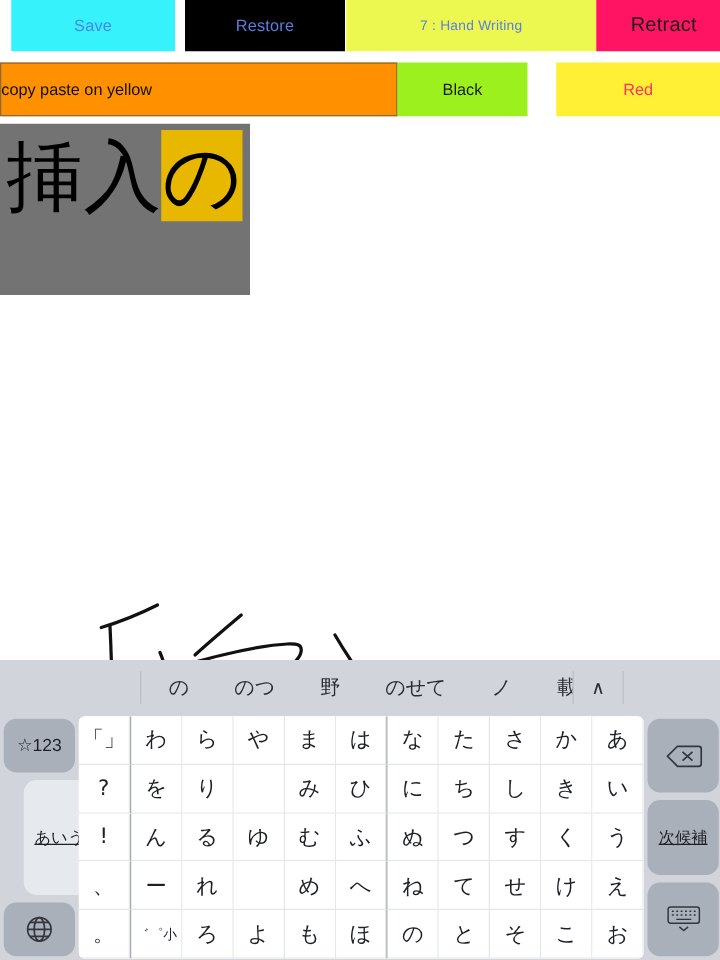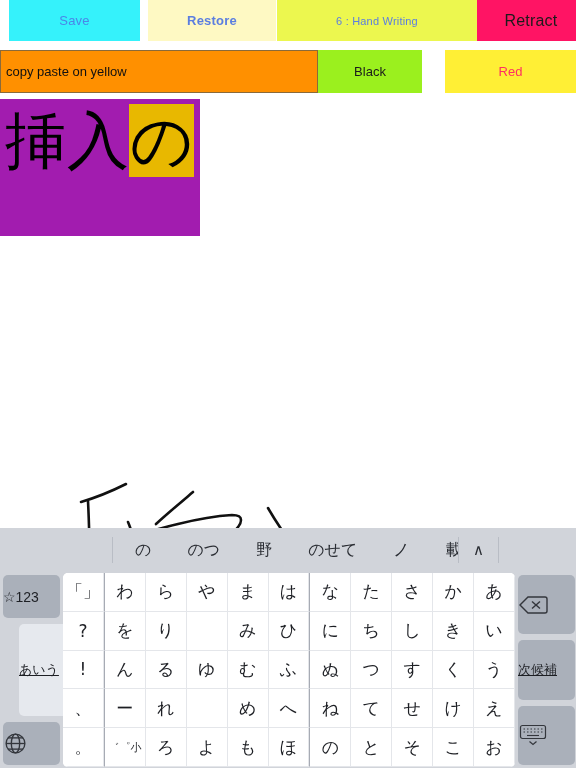--- a/index.html
+++ b/index.html
@@ -12,41 +12,41 @@
   #app{position:relative;width:576px;height:768px;}
 
   
   .toolbar{position:absolute;left:9px;top:0;width:576px;height:47px;}
   .tbtn{
     position:absolute;top:0;height:41px;
     display:flex;align-items:center;justify-content:center;
     font-size:13px;letter-spacing:.2px;box-sizing:border-box;
   }
   #btn-save{left:0;width:131px;background:#35f2fb;color:#4a86e8;}
-  #btn-restore{left:139px;width:128px;background:#fef9c3;color:#5b7ee0;font-weight:bold;}
+  #btn-restore{left:139px;width:128px;background:#000000;color:#5b7ee0;}
   #btn-hand{left:268px;width:200px;background:#ecf74f;color:#5b7ee0;font-size:11px;}
   #btn-retract{left:468px;width:108px;background:#ff1464;color:#1b1b1b;font-size:16px;}
 
   
   .row2{position:absolute;left:0;top:50px;width:576px;height:43px;}
   .r2item{
     position:absolute;top:0;height:43px;
     display:flex;align-items:center;box-sizing:border-box;font-size:13px;
   }
   #field-copypaste{
     left:0;width:318px;background:#ff9000;color:#101010;
-    border:1px solid #8a6a3a;padding-left:5px;justify-content:flex-start;
+    border:1px solid #8a6a3a;justify-content:flex-start;
   }
   #btn-black{left:318px;width:104px;background:#9bf01e;color:#1b1b1b;justify-content:center;}
   #btn-red{left:445px;width:131px;background:#ffef35;color:#ff2e63;justify-content:center;align-items:center;}
 
   
   #text-area{
     position:absolute;left:0;top:99px;width:200px;height:137px;
-    background:#a21caf;overflow:hidden;
+    background:#737373;overflow:hidden;
   }
   #text-line{
     position:absolute;left:5px;top:6px;
     font-family:"DejaVu Sans","Liberation Sans",sans-serif;
     font-size:62px;line-height:72px;color:#000;white-space:nowrap;
   }
   #text-line .mark{background:#e8b800;padding:0 1px;}
 
   
   #canvas{position:absolute;left:0;top:236px;width:576px;height:292px;background:#fff;}
@@ -72,22 +72,22 @@
   .key{
     flex:1;margin:1px;border-radius:5px;background:#fff;
     display:flex;align-items:center;justify-content:center;
     font-family:"DejaVu Sans","Liberation Sans",sans-serif;
     font-size:17px;color:#1d1f24;box-sizing:border-box;
   }
   .key.kana{border-radius:0;margin:0;border-right:1px solid #e4e6ea;border-bottom:1px solid #e4e6ea;}
   .key.sep{border-left:1px solid #a7abb4;}
   .key.blank{background:#fff;}
   .side{
-    width:57px;flex:none;margin:3px;border-radius:5px;background:#aab0ba;
-    display:flex;align-items:center;justify-content:flex-start;
+    width:57px;flex:none;margin:3px;border-radius:10px;background:#aab0ba;
+    display:flex;align-items:center;justify-content:center;
     font-size:14px;color:#1d1f24;
   }
   .side.light{background:#e6e9ee;}
   .side.small{font-size:13px;text-decoration:underline;}
   .kana-block{flex:1;display:flex;flex-direction:column;background:#fff;
               border-radius:5px;overflow:hidden;margin:1px 0;}
   .leftcol{width:63px;flex:none;display:flex;flex-direction:column;}
   .rightcol{width:61px;flex:none;display:flex;flex-direction:column;}
   .tall{flex:2;padding-left:16px;}
   .one{flex:1;}
@@ -101,21 +101,21 @@
 <div id="app">
 
   <div class="toolbar">
     <div class="tbtn" id="btn-save">
       <span>Save</span>
     </div>
     <div class="tbtn" id="btn-restore">
       <span>Restore</span>
     </div>
     <div class="tbtn" id="btn-hand">
-      <span>6 : Hand Writing</span>
+      <span>7 : Hand Writing</span>
     </div>
     <div class="tbtn" id="btn-retract">
       <span>Retract</span>
     </div>
   </div>
 
   <div class="row2">
     <div class="r2item" id="field-copypaste">
       <span>copy paste on yellow</span>
     </div>

